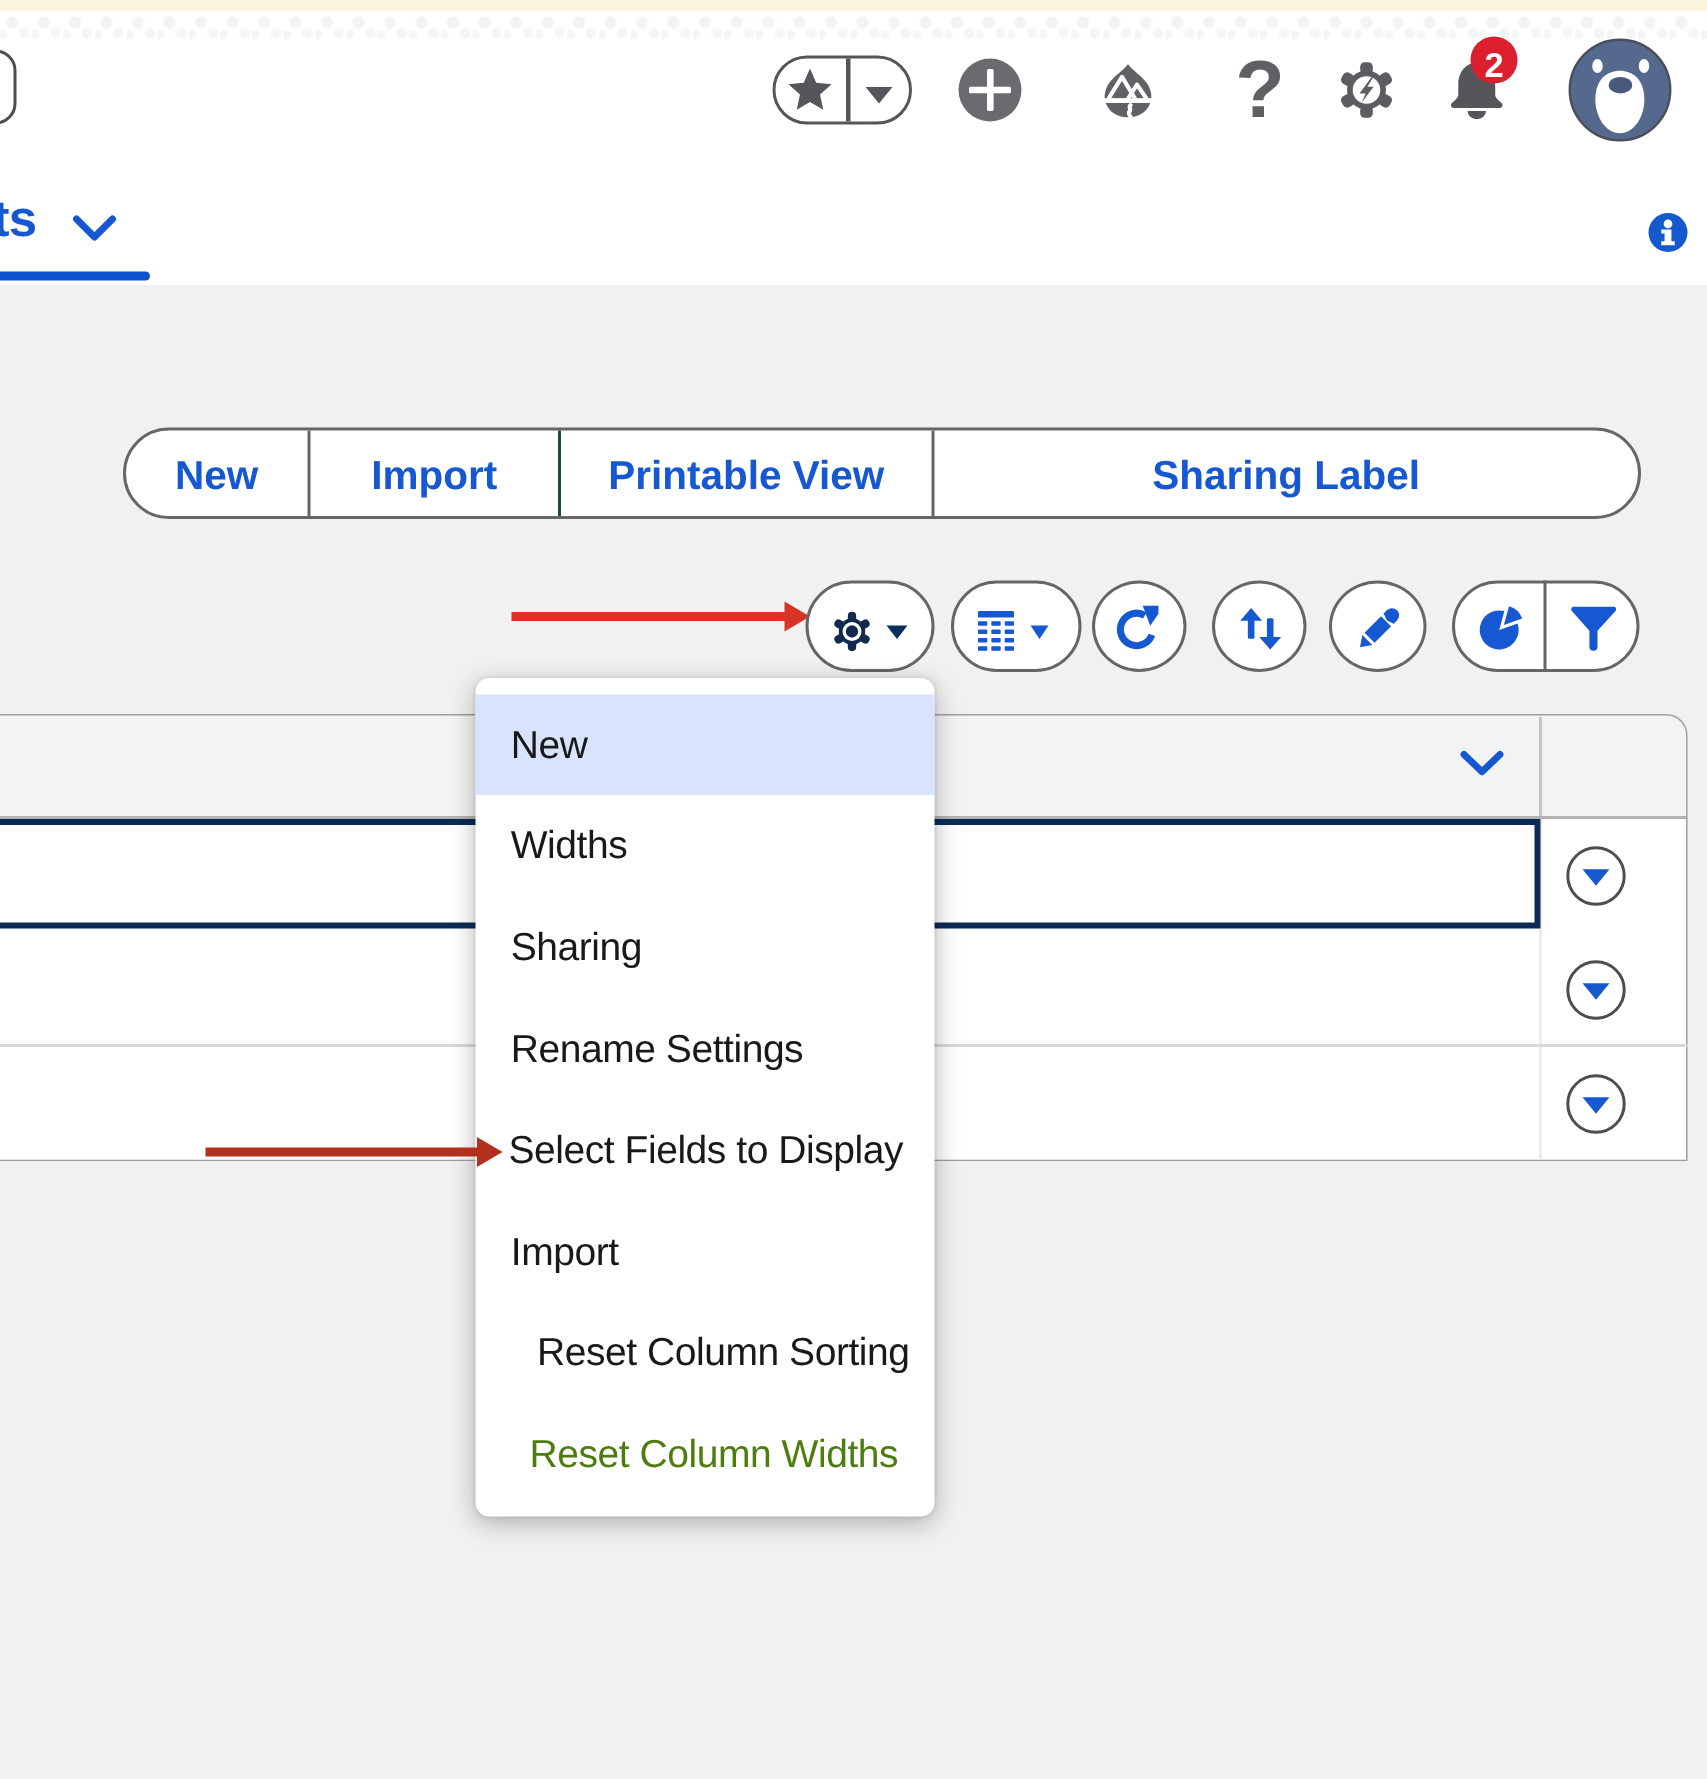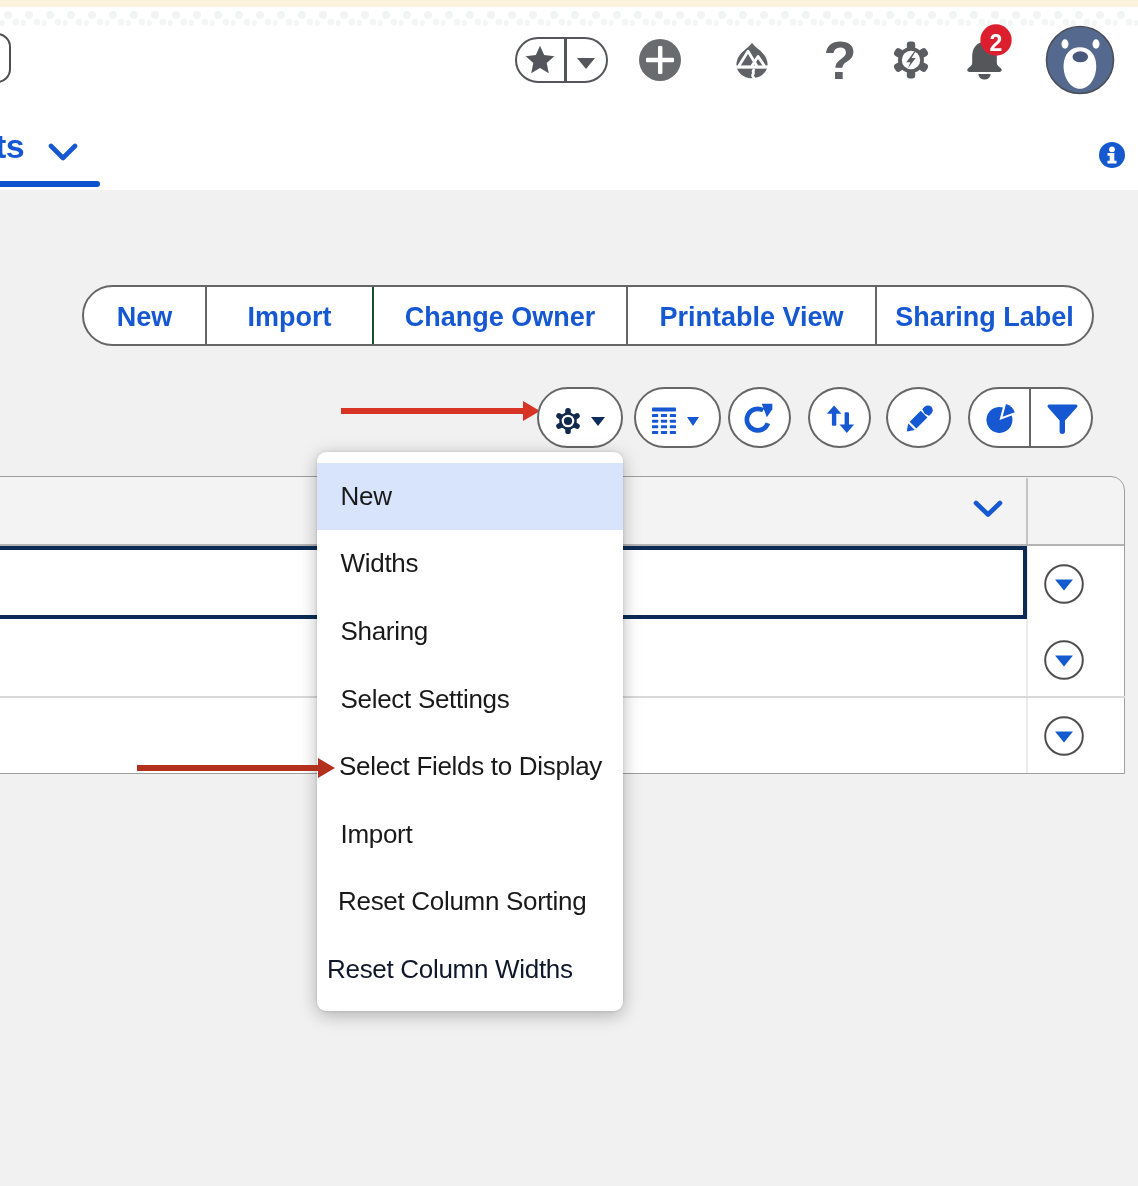--- a/index.html
+++ b/index.html
@@ -117,21 +117,20 @@
   <polygon points="11,15.5 29,15.5 20,26.5" fill="#1459CE"></polygon>
 </svg>
 <svg class="abs" style="left:1044px;top:716px" width="40" height="40" viewBox="0 0 40 40">
   <circle cx="20" cy="20" r="18.8" fill="#fff" stroke="#4E4E4E" stroke-width="2"></circle>
   <polygon points="11,15.5 29,15.5 20,26.5" fill="#1459CE"></polygon>
 </svg>
 
 <div class="abs" style="left:82px;top:285px;width:1012px;height:61px;background:#fff;border:2px solid #666;border-radius:31px;display:flex;font-size:27px;font-weight:bold;color:#1558D2;text-align:center">
   <div style="box-sizing:border-box;width:123px;line-height:61px;border-right:2px solid #666">New</div>
   <div style="box-sizing:border-box;width:167px;line-height:61px;border-right:2px solid #14532d">Import</div>
-  <div style="box-sizing:border-box;width:254px;line-height:61px;border-right:2px solid #666">Change Owner</div>
   <div style="box-sizing:border-box;width:249px;line-height:61px;border-right:2px solid #666">Printable View</div>
   <div style="flex:1;line-height:61px">Sharing Label</div>
 </div>
 
 <div class="abs" style="left:341px;top:408px;width:183px;height:6px;background:#D83426"></div>
 <div class="abs" style="left:523px;top:401px;width:0;height:0;border-top:10px solid transparent;border-bottom:10px solid transparent;border-left:17px solid #D83426"></div>
 
 <div class="abs" style="left:537px;top:387px;width:86px;height:61px;background:#fff;border:2px solid #666;border-radius:31px"></div>
 <svg class="abs" style="left:554px;top:407px" width="28" height="28" viewBox="0 0 28 28">
   <g fill="#132A4E">
@@ -196,21 +195,21 @@
   <path fill="#1558D2" d="M17.6,13.7 L21,1.1 A13,13 0 0 1 29.8,9.3 Z"></path>
 </svg>
 <svg class="abs" style="left:1046px;top:403px" width="33" height="32" viewBox="0 0 33 32">
   <path fill="#1558D2" d="M3.2,1.5 L29.8,1.5 C31.3,1.5 32,3.2 31,4.3 L19,17.5 L19,28.2 A2.7,2.7 0 0 1 13.6,28.2 L13.6,17.5 L1.9,4.3 C1,3.2 1.7,1.5 3.2,1.5 Z"></path>
 </svg>
 
 <div class="abs" style="left:317px;top:452px;width:306px;height:559px;background:#fff;border-radius:9px;box-shadow:0 4px 18px rgba(0,0,0,0.28),0 0 3px rgba(0,0,0,0.12);padding:10.5px 0;font-size:26px;letter-spacing:-0.3px;color:#191919;white-space:nowrap">
   <div style="height:67.6px;display:flex;align-items:center;padding-left:23.5px;background:#D8E4FB">New</div>
   <div style="height:67.6px;display:flex;align-items:center;padding-left:23.5px">Widths</div>
   <div style="height:67.6px;display:flex;align-items:center;padding-left:23.5px">Sharing</div>
-  <div style="height:67.6px;display:flex;align-items:center;padding-left:23.5px">Select Settings</div>
+  <div style="height:67.6px;display:flex;align-items:center;padding-left:23.5px">Rename Settings</div>
   <div style="height:67.6px;display:flex;align-items:center;padding-left:22px">Select Fields to Display</div>
   <div style="height:67.6px;display:flex;align-items:center;padding-left:23.5px">Import</div>
-  <div style="height:67.6px;display:flex;align-items:center;padding-left:21px">Reset Column Sorting</div>
-  <div style="height:67.6px;display:flex;align-items:center;padding-left:10px;color:#0f172a">Reset Column Widths</div>
+  <div style="height:67.6px;display:flex;align-items:center;padding-left:41px">Reset Column Sorting</div>
+  <div style="height:67.6px;display:flex;align-items:center;padding-left:36px;color:#4d7c0f">Reset Column Widths</div>
 </div>
 
 <div class="abs" style="left:137px;top:765px;width:182px;height:6px;background:#B3301F"></div>
 <div class="abs" style="left:318px;top:758px;width:0;height:0;border-top:10px solid transparent;border-bottom:10px solid transparent;border-left:17px solid #B3301F"></div>
 
 </body></html>

